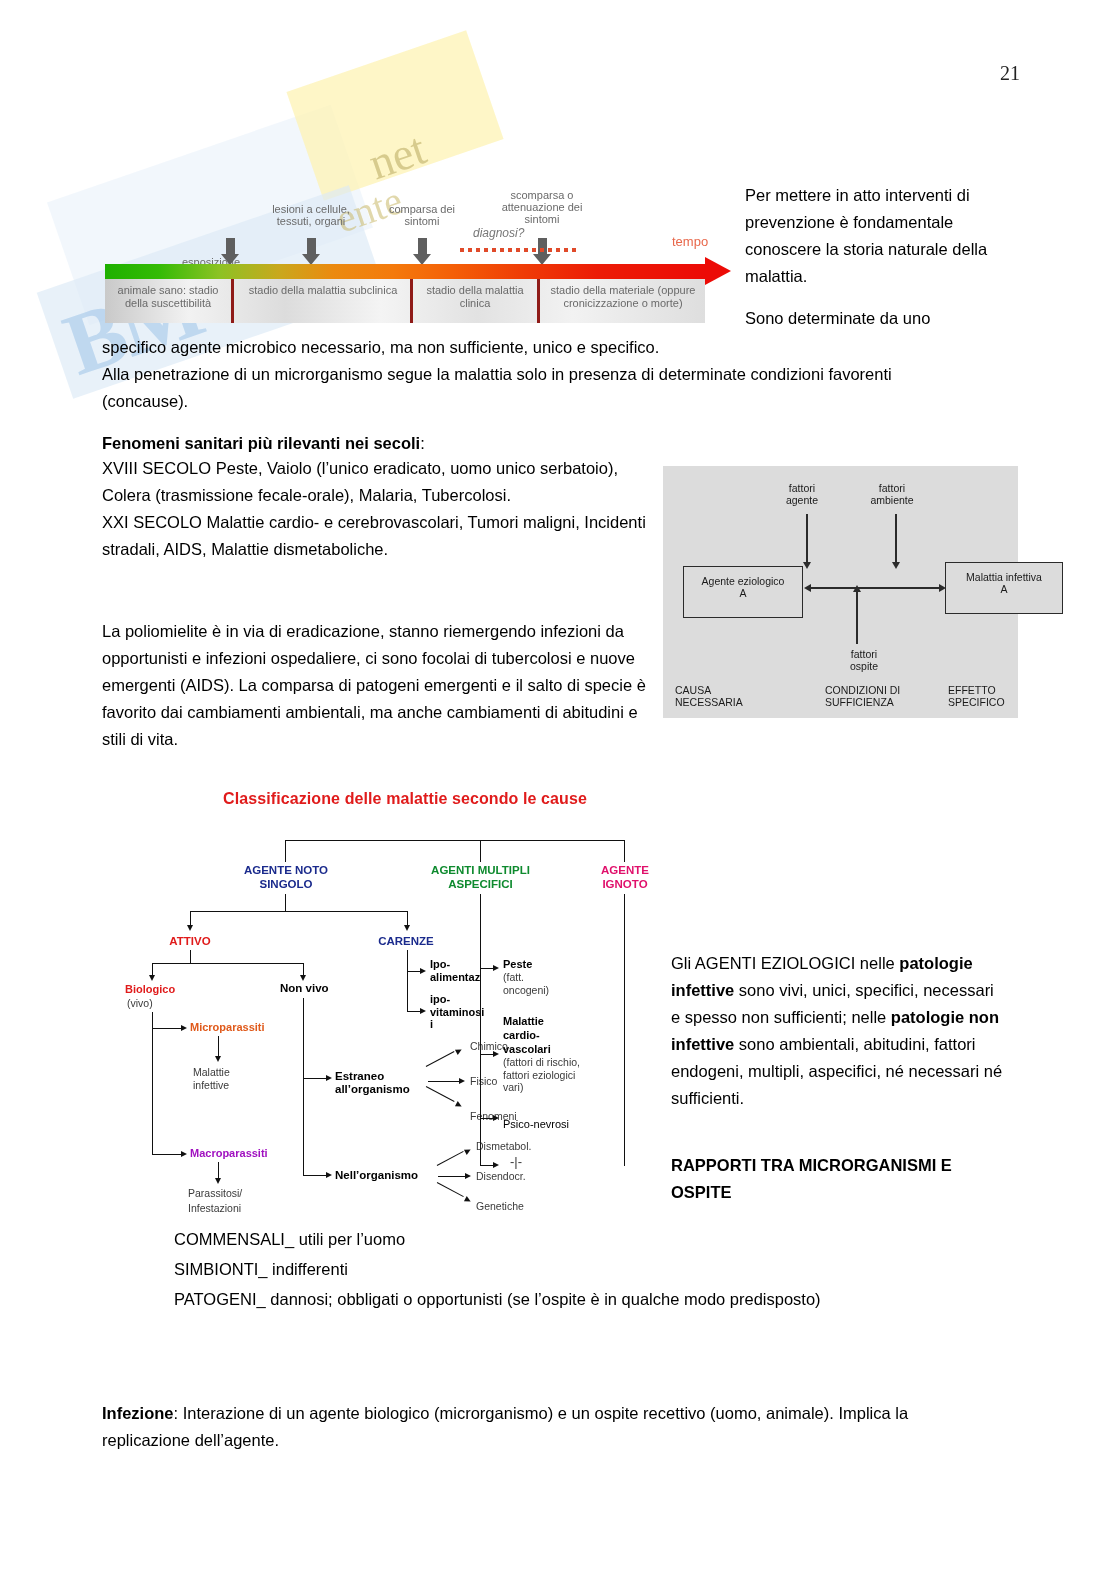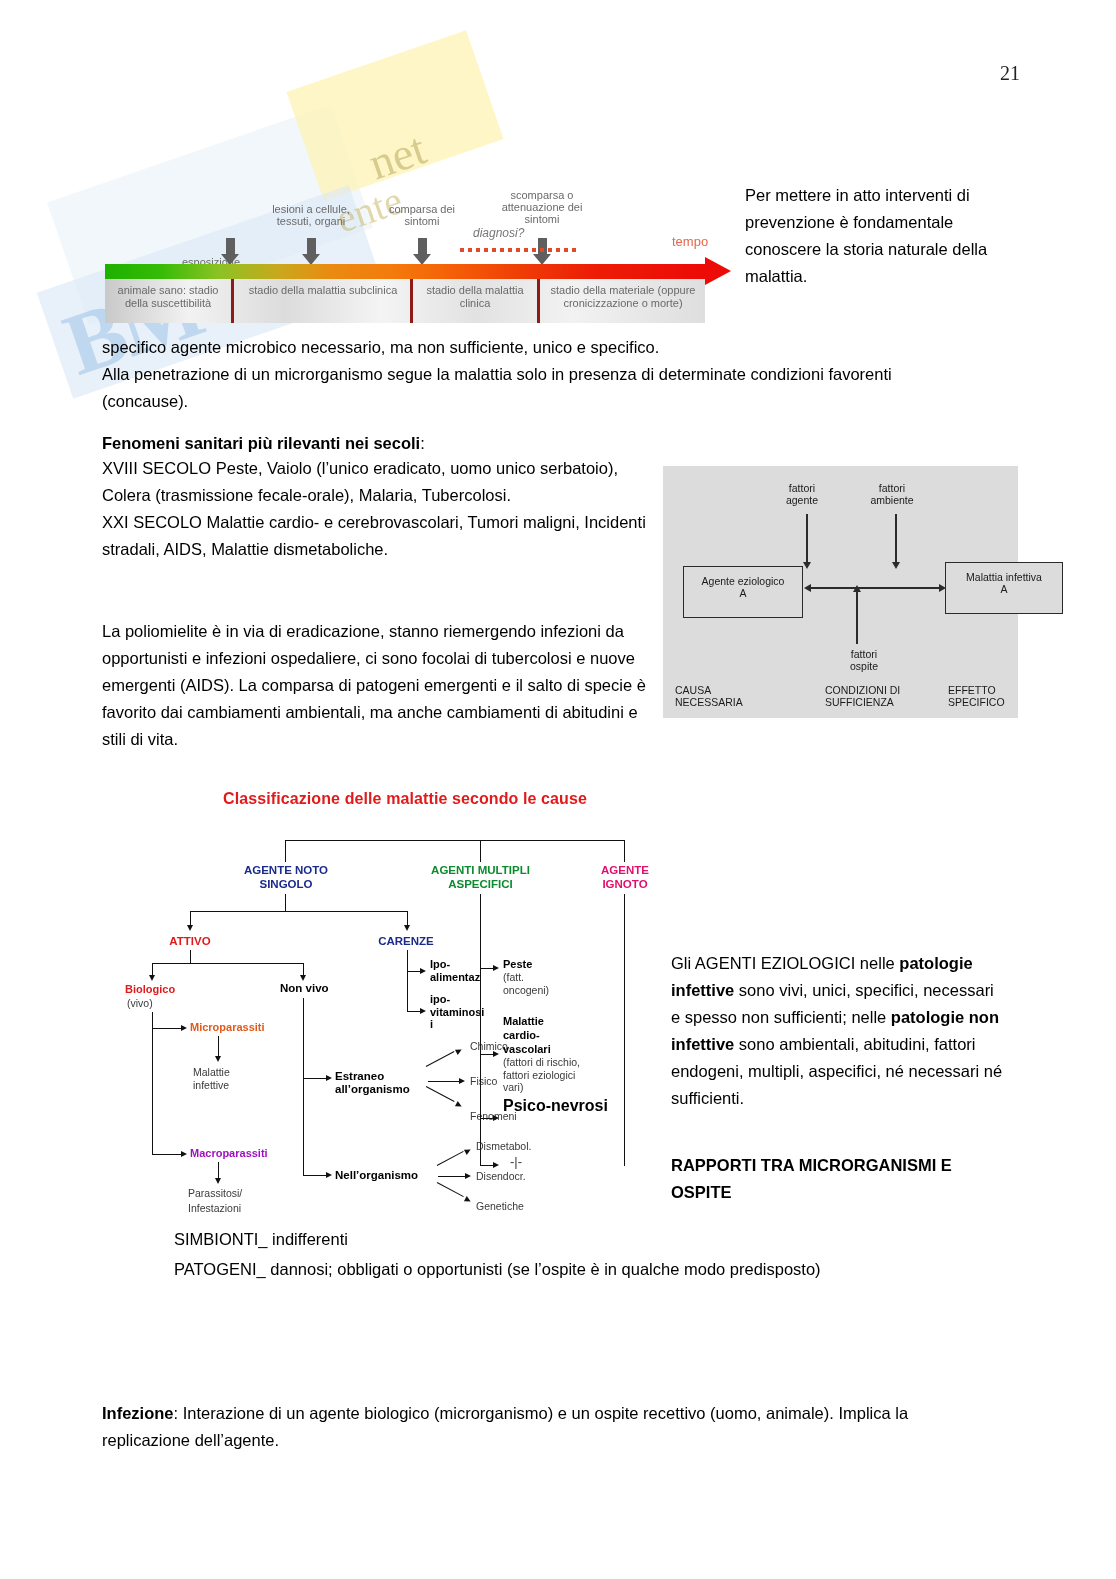--- a/index.html
+++ b/index.html
@@ -262,20 +262,21 @@
       <div class="tl-stage" style="left:133px; width:170px;">stadio della malattia subclinica</div>
       <div class="tl-stage" style="left:310px; width:120px;">stadio della malattia clinica</div>
       <div class="tl-stage" style="left:438px; width:160px;">stadio della materiale (oppure cronicizzazione o morte)</div>
     </div>
     <div class="tl-div" style="left:126px;"></div>
     <div class="tl-div" style="left:305px;"></div>
     <div class="tl-div" style="left:432px;"></div>
   </div>
 
   <div class="side-par">Per mettere in atto interventi di prevenzione è fondamentale conoscere la storia naturale della malattia.</div>
+  <div class="side-par2">Sono determinate da uno</div>
 
   <div class="par" id="par-specifico" style="white-space:pre-line;">specifico agente microbico necessario, ma non sufficiente, unico e specifico.
 Alla penetrazione di un microrganismo segue la malattia solo in presenza di determinate condizioni favorenti (concause).</div>
 
   <div class="par" id="par-fenomeni">
     <span class="bold">Fenomeni sanitari più rilevanti nei secoli</span><span>:</span>
   </div>
 
   <div class="par" id="par-secoli" style="white-space:pre-line;">XVIII SECOLO Peste, Vaiolo (l’unico eradicato, uomo unico serbatoio), Colera (trasmissione fecale-orale), Malaria, Tubercolosi.
 XXI SECOLO Malattie cardio- e cerebrovascolari, Tumori maligni, Incidenti stradali, AIDS, Malattie dismetaboliche.</div>
@@ -429,33 +430,34 @@
     <div class="fc-node nav-grey" style="left:363px; top:181px; width:95px; white-space:pre-line;">(fatt.
 oncogeni)</div>
 
     <div class="fc-node" style="left:363px; top:224px; width:90px; font-weight:bold; font-size:11px; white-space:pre-line; line-height:14px;">Malattie
 cardio-
 vascolari</div>
     <div class="fc-node nav-grey" style="left:363px; top:266px; width:110px; white-space:pre-line;">(fattori di rischio,
 fattori eziologici
 vari)</div>
 
-    <div class="fc-node" style="left:363px; top:310px; width:110px; font-weight:bold; font-size:16px;">Psico-nevrosi</div>
+    <div class="fc-node" style="left:363px; top:328px; width:110px; font-weight:normal; font-size:11px;">Psico-nevrosi</div>
 
     <div class="fc-ln fc-v" style="left:484px; top:104px; height:272px;"></div>
     <div class="fc-node nav-grey" style="left:370px; top:366px; width:40px; font-size:13px;">-|-</div>
   </div>
 
   <div id="agents-par">
     <span>Gli AGENTI EZIOLOGICI nelle </span><span class="bold">patologie infettive</span><span> sono vivi, unici, specifici, necessari e spesso non sufficienti; nelle </span><span class="bold">patologie non infettive</span><span> sono ambientali, abitudini, fattori endogeni, multipli, aspecifici, né necessari né sufficienti.</span>
   </div>
 
   <div id="rapporti-head">RAPPORTI TRA MICRORGANISMI E OSPITE</div>
 
   <div id="parassiti-block">
+    <div class="indent1">COMMENSALI_ utili per l’uomo</div>
     <div class="indent1">SIMBIONTI_ indifferenti</div>
     <div class="indent1">PATOGENI_ dannosi; obbligati o opportunisti (se l’ospite è in qualche modo predisposto)</div>
   </div>
 
 
   <div id="infezione">
     <span class="bold">Infezione</span><span>: Interazione di un agente biologico (microrganismo) e un ospite recettivo (uomo, animale). Implica la replicazione dell’agente.</span>
   </div>
 
 </div>

